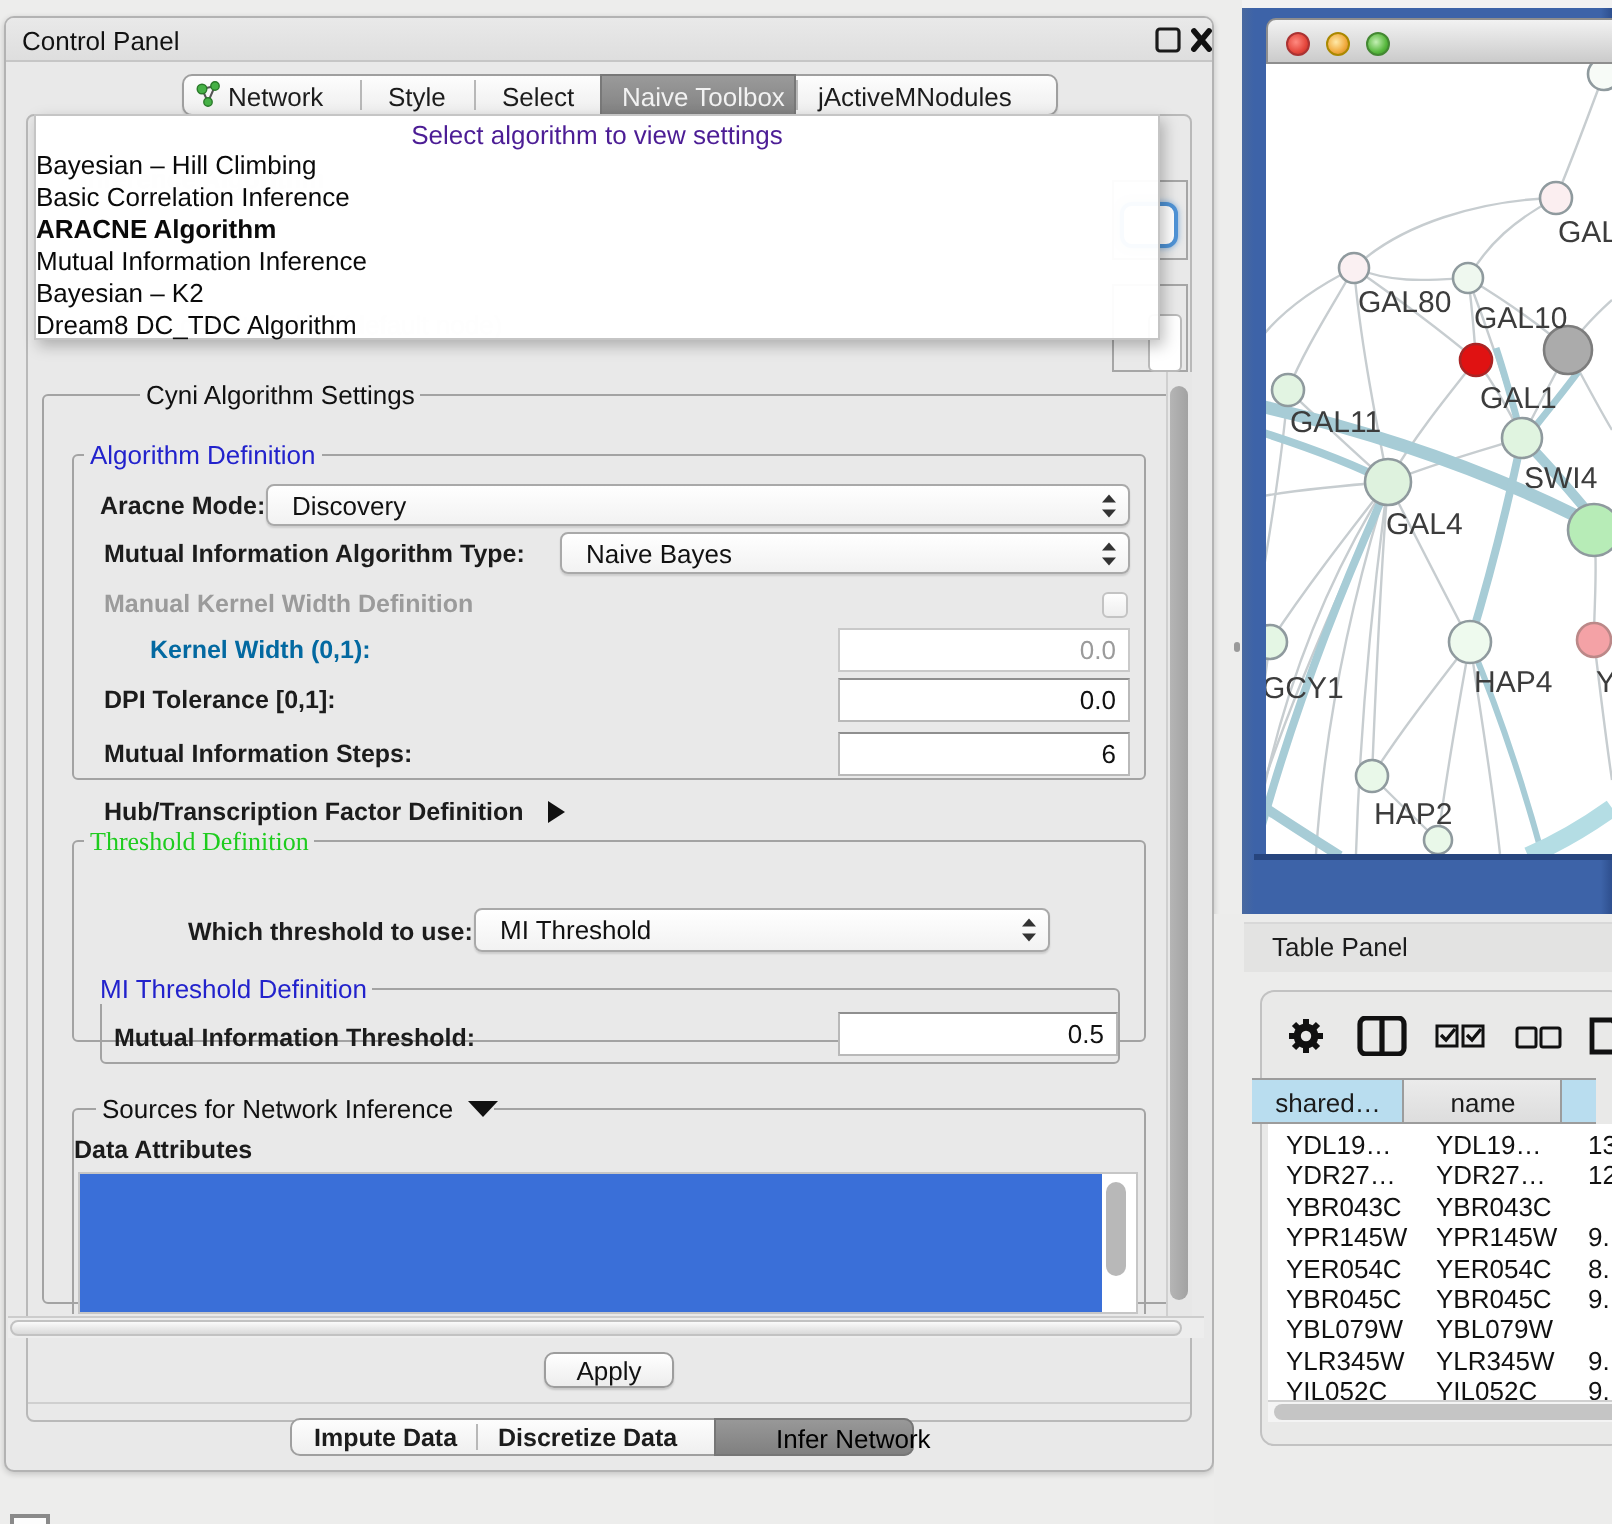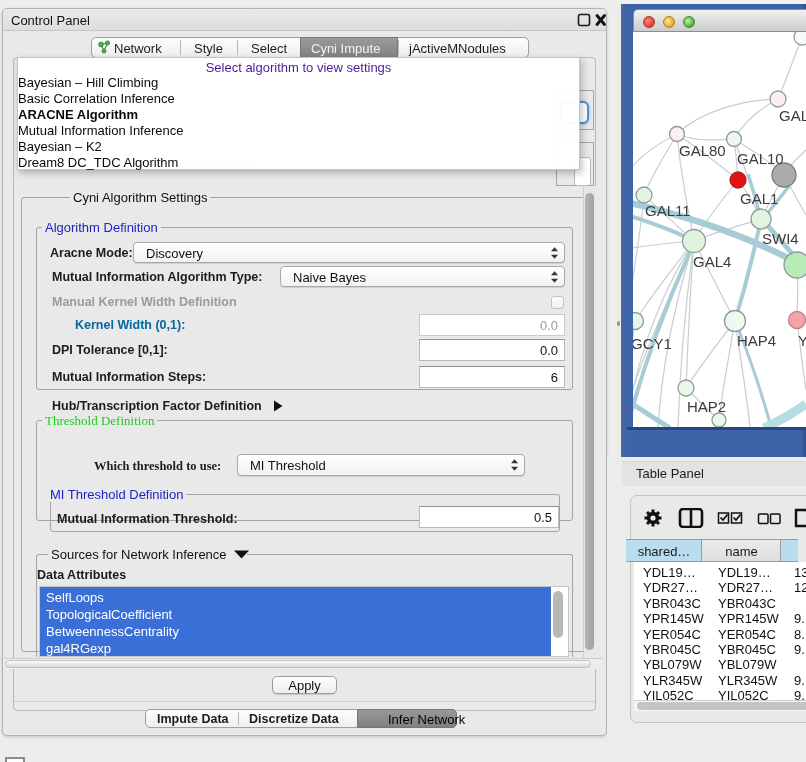--- a/index.html
+++ b/index.html
@@ -40,21 +40,21 @@
   <div class="abs" style="left:300px; top:37px; width:98px; height:21px; background:linear-gradient(#9a9a9a,#828282); border:1px solid #787878;"></div>
   <svg class="abs" style="left:97px; top:40px;" width="14" height="15" viewBox="0 0 14 15">
     <path d="M4 4.5 L10.5 3 M4 4.5 L7 11 M10.5 3 L7 11" stroke="#555" stroke-width="1" fill="none"></path>
     <circle cx="4" cy="4.5" r="2.4" fill="#46b146" stroke="#2a7a2a" stroke-width="0.7"></circle>
       <circle cx="10.5" cy="3" r="2.1" fill="#46b146" stroke="#2a7a2a" stroke-width="0.7"></circle>
       <circle cx="7" cy="11" r="2.1" fill="#46b146" stroke="#2a7a2a" stroke-width="0.7"></circle>
   </svg>
   <div class="abs r13" style="left:114px; top:41px;">Network</div>
   <div class="abs r13" style="left:194px; top:41px;">Style</div>
   <div class="abs r13" style="left:251px; top:41px;">Select</div>
-  <div class="abs" style="left:311px; top:41px; font-size:13px; color:#f2f2f2;">Cyni Impute</div>
+  <div class="abs" style="left:311px; top:41px; font-size:13px; color:#f2f2f2;">Naive Toolbox</div>
   <div class="abs r13" style="left:409px; top:41px;">jActiveMNodules</div>
 
   <div class="abs" style="left:13px; top:57px; width:583px; height:654px; background:#e9e9e9; border:1px solid #b9b9b9; border-radius:4px;"></div>
 
   <div class="abs" style="left:556px; top:90px; width:38px; height:40px; background:#e9e9e9; border:1px solid #a6a6a6;"></div>
   <div class="abs" style="left:560px; top:101px; width:29px; height:23px; background:#fff; border:2.5px solid #4f93d6; border-radius:6px; box-shadow:0 0 3px rgba(79,147,214,0.7);"></div>
   <div class="abs" style="left:556px; top:142px; width:38px; height:44px; background:#e9e9e9; border:1px solid #a6a6a6;"></div>
   <div class="abs" style="left:574px; top:157px; width:17px; height:29px; background:#fff; border:1px solid #b9b9b9; border-radius:3px;"></div>
 
   <div id="settings">
@@ -105,21 +105,21 @@
 
     <div class="abs b13" style="left:52px; top:399px;">Hub/Transcription Factor Definition</div>
     <svg class="abs" style="left:272px; top:399px;" width="12" height="14" viewBox="0 0 12 14">
         <path d="M2 1.5 L10.5 7 L2 12.5 Z" fill="#111"></path>
       </svg>
 
     <div class="tb" style="left:36px; top:420px; width:537px; height:101px;font-family:Liberation Serif, serif;">
       <div class="tb-title" style="color:#1ecc1e;">Threshold Definition</div>
     </div>
 
-    <div class="abs b13" style="left:94px; top:459px;font-family:Liberation Serif, serif;">Which threshold to use:</div>
+    <div class="abs b13" style="left:94px; top:459px;">Which threshold to use:</div>
     <div class="combo" style="left:237px; top:454px; width:288px; height:22px;">
       <div class="ct">MI Threshold</div>
       <svg class="arr" viewBox="0 0 9 14">
           <path d="M1 5.2 L4.5 1.2 L8 5.2 Z" fill="#333"></path>
           <path d="M1 8.8 L4.5 12.8 L8 8.8 Z" fill="#333"></path>
         </svg>
     </div>
 
     <div class="tb" style="left:50px; top:494px; width:510px; height:38px;">
       <div class="tb-title" style="left:-4px; color:#2222cc;">MI Threshold Definition</div>
@@ -133,21 +133,20 @@
       <div class="tb-title" style="left:11px; color:#111;">Sources for Network Inference <span style="display:inline-block; width:14px;"></span></div>
     </div>
     <svg class="abs" style="left:233px; top:549px;" width="17" height="10" viewBox="0 0 17 10">
         <path d="M1 1.5 L16 1.5 L8.5 9.5 Z" fill="#111"></path>
       </svg>
 
     <div class="abs b13" style="left:37px; top:568px;">Data Attributes</div>
 
     <div class="abs" style="left:39px; top:586px; width:530px; height:71px; background:#ffffff; border:1px solid #c6c6c6; overflow:hidden;">
       <div style="position:absolute; left:0; top:0; width:511px; height:71px; background:#3a6fd8;"></div>
-      <div style="position:absolute; left:6px; top:2px; font-size:13px; line-height:17px; color:#fff;">SelfLoops<br>TopologicalCoefficient<br>BetweennessCentrality<br>gal4RGexp</div>
       <div style="position:absolute; left:513px; top:4px; width:10px; height:47px; background:#b8b8b8; border-radius:5px;"></div>
     </div>
   </div>
 
   <div class="abs" style="left:583px; top:186px; width:13px; height:472px; background:#e7e7e7; border-left:1px solid #cfcfcf;"></div>
   <div class="abs" style="left:585px; top:193px; width:9px; height:457px; background:linear-gradient(90deg,#b5b5b5,#a2a2a2); border-radius:5px;"></div>
 
   <div class="abs" style="left:4px; top:658px; width:598px; height:11px; background:#ededed; border-top:1px solid #cccccc;"></div>
   <div class="abs" style="left:5px; top:659.5px; width:586px; height:8px; background:linear-gradient(#fbfbfb,#d9d9d9); border:1px solid #c2c2c2; border-radius:5px;"></div>
 

